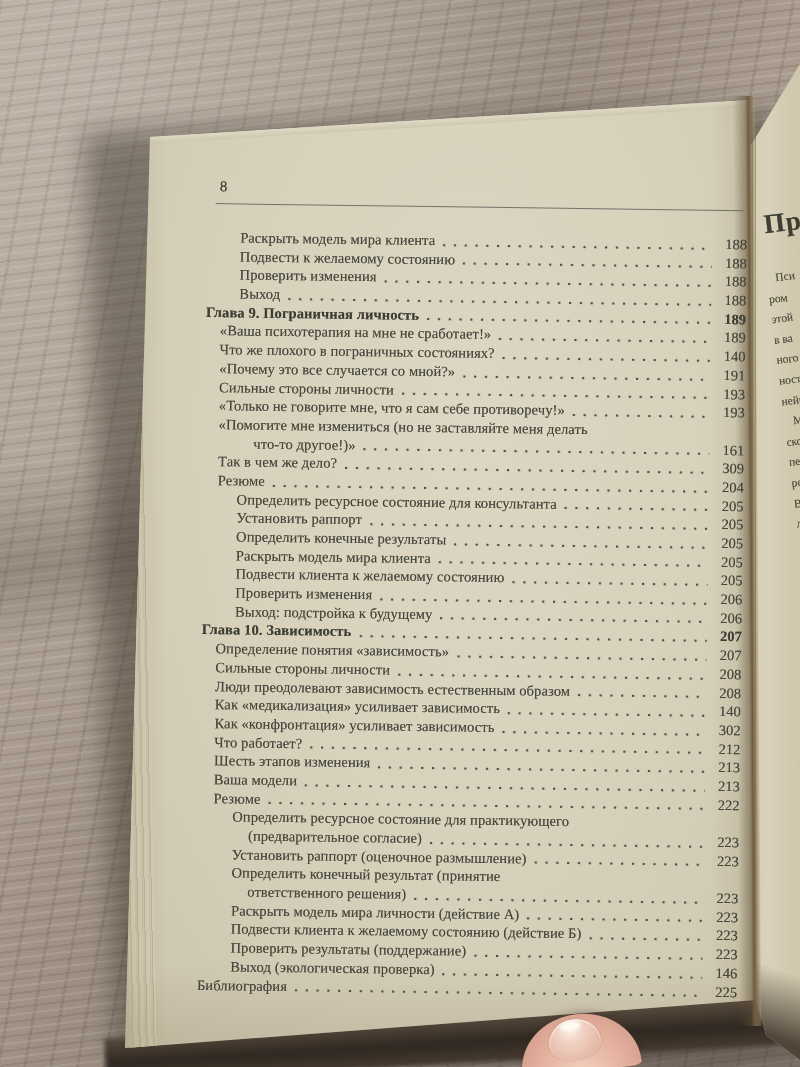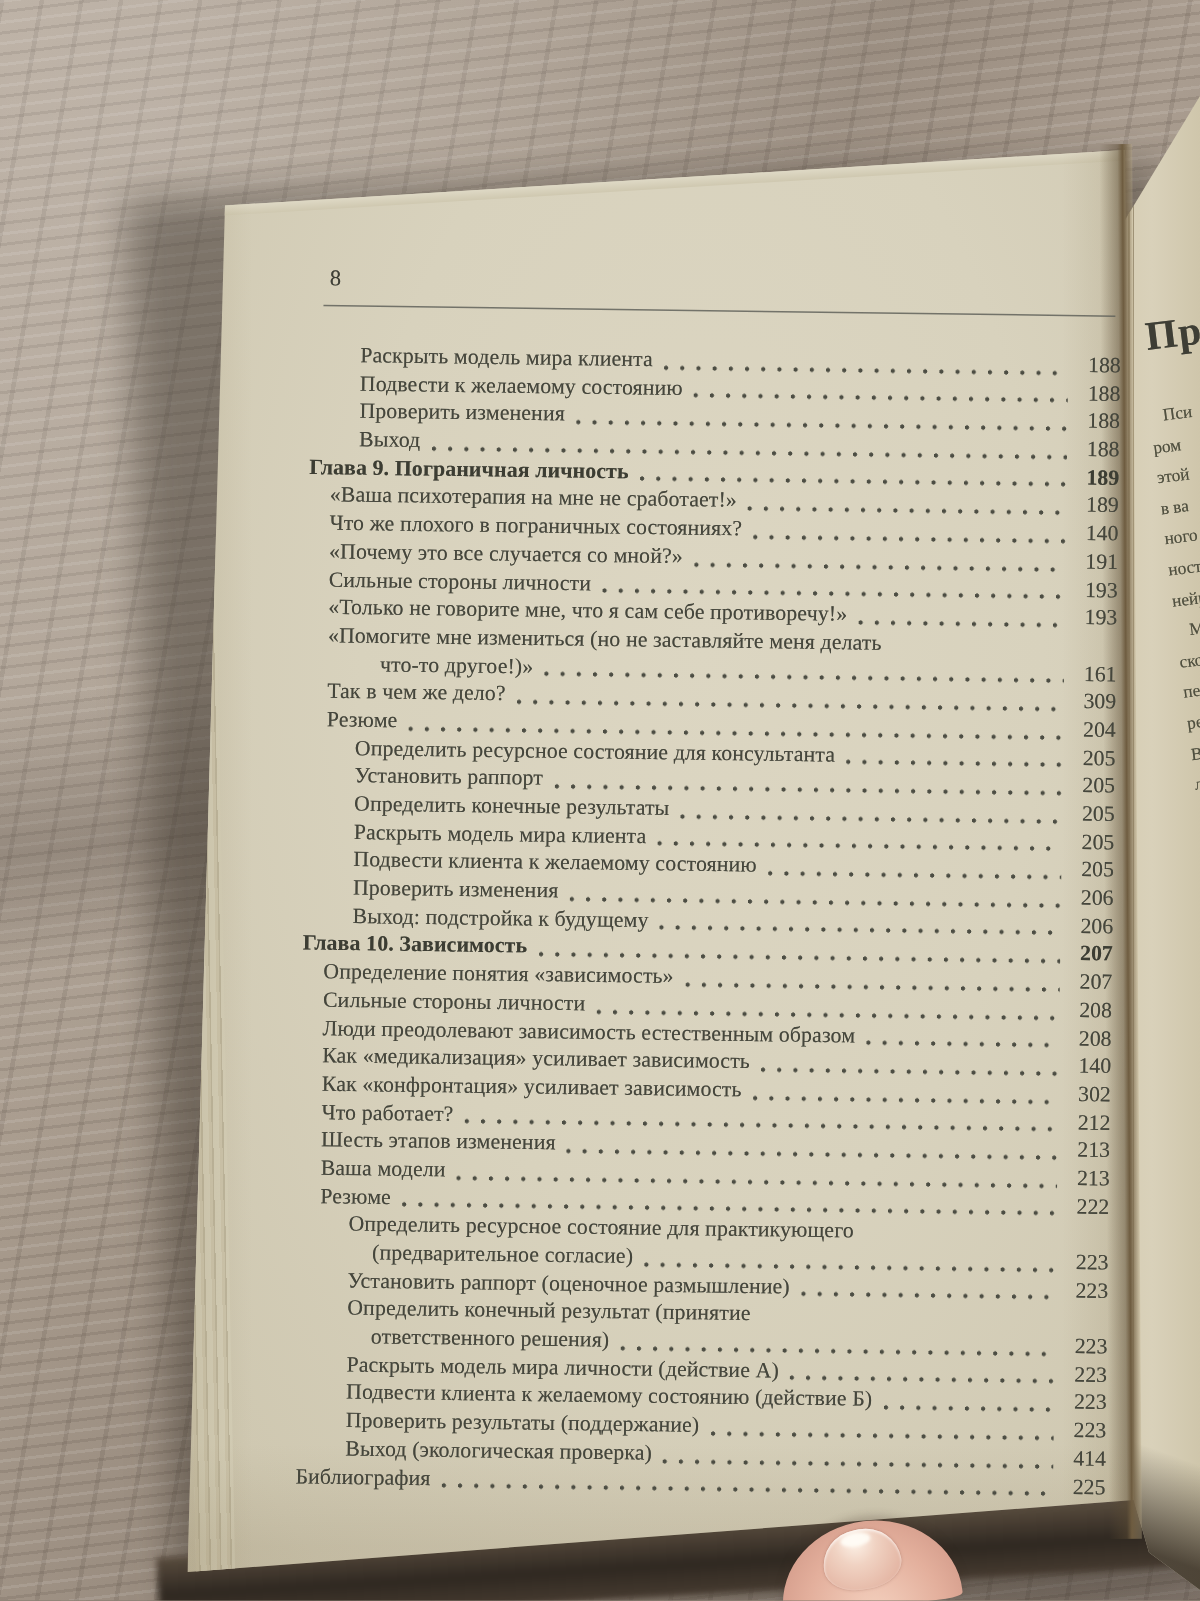--- a/index.html
+++ b/index.html
@@ -325,21 +325,21 @@
           <span class="pn">223</span>
         </div>
         <div class="toc-row lvl2">
           <span class="t">Проверить результаты (поддержание)</span>
           <span class="leader"></span>
           <span class="pn">223</span>
         </div>
         <div class="toc-row lvl2">
           <span class="t">Выход (экологическая проверка)</span>
           <span class="leader"></span>
-          <span class="pn">414</span>
+          <span class="pn">146</span>
         </div>
         <div class="toc-row lvl0">
           <span class="t">Библиография</span>
           <span class="leader"></span>
           <span class="pn">225</span>
         </div>
       </div>
   </div>
 
   <div class="finger">

